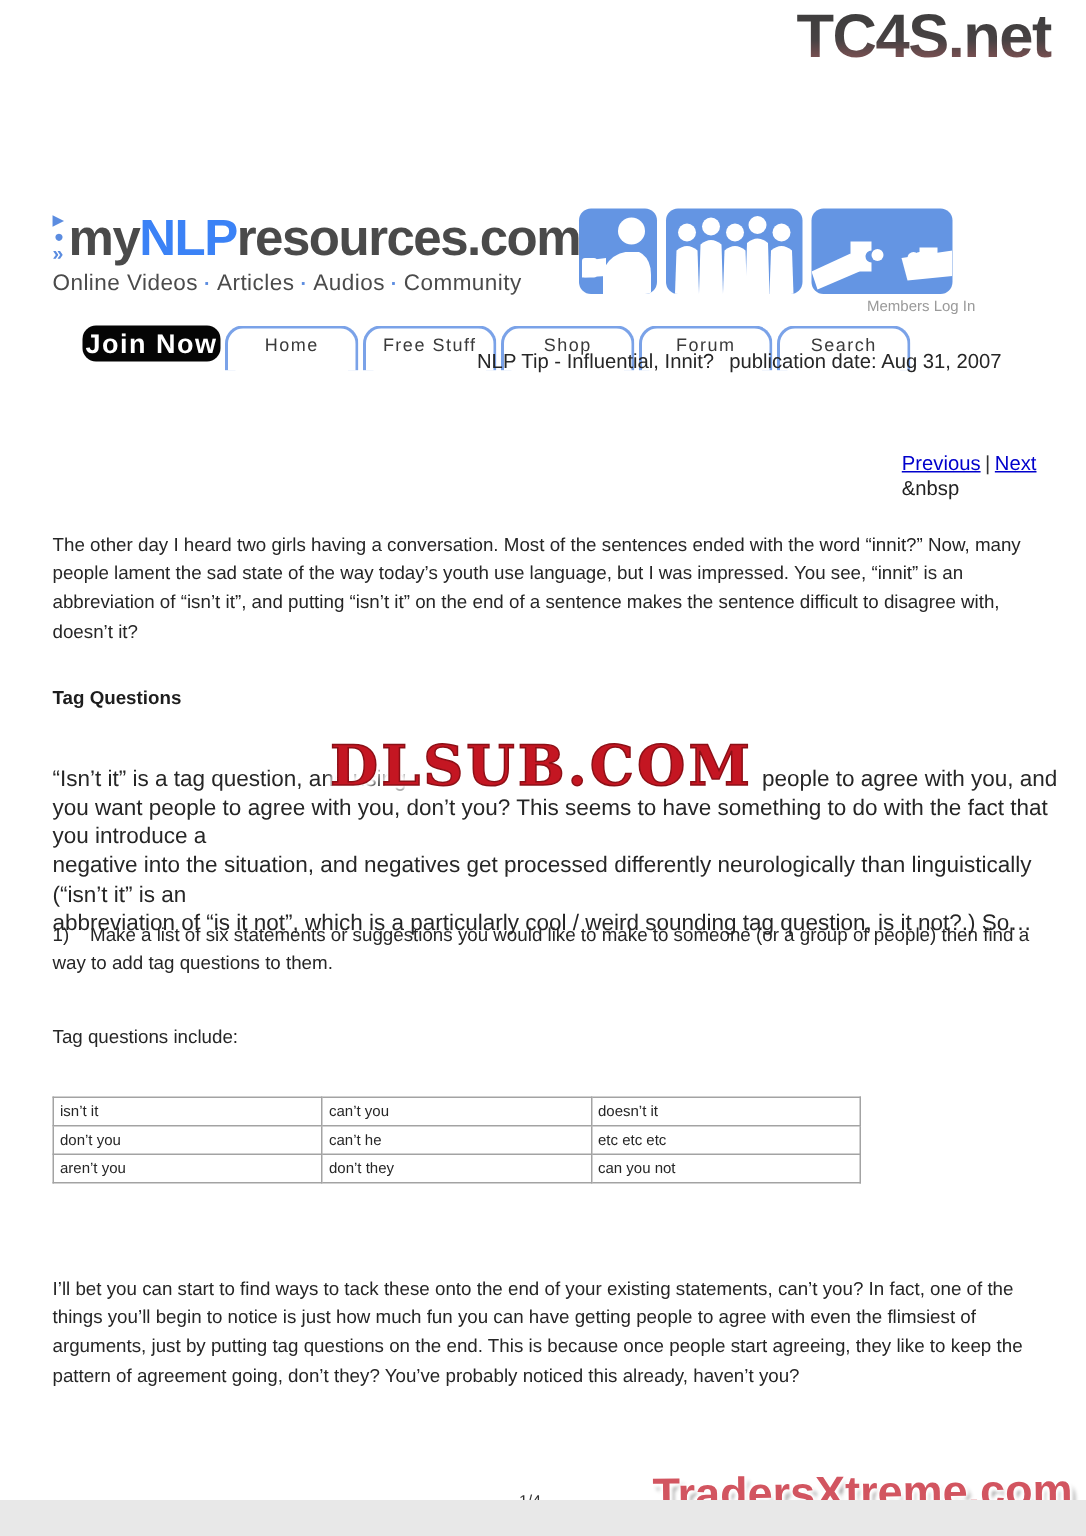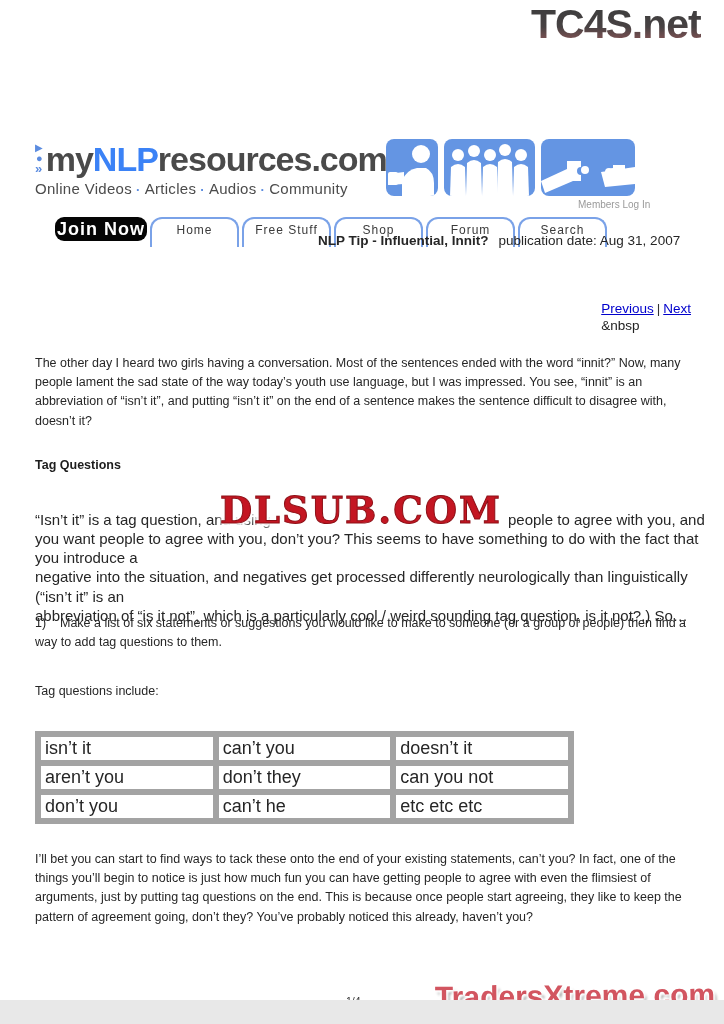--- a/index.html
+++ b/index.html
@@ -48,21 +48,21 @@
     line-height:24px; cursor:pointer;
   }
   .tab {
     width:89px; height:30px; background:#fff; border:2px solid #7aa2e8; border-bottom:none;
     border-radius:12px 12px 0 0; font-size:12px; color:#3a3a3a; letter-spacing:1px;
     text-align:center; padding-top:4px; cursor:pointer;
   }
 
   
   .title-line { position:absolute; left:318px; top:233px; z-index:5; font-size:13.5px; white-space:nowrap; }
-  .title-line .t { font-weight:bold; }
+  .title-line .t { font-weight:normal; }
   .title-line .d { margin-left:10px; }
 
   
   .pager { position:absolute; right:33px; top:300px; font-size:13.5px; line-height:17px; }
   .pager a { color:#0000cc; text-decoration:underline; cursor:pointer; }
   .pager .bar { color:#333; margin:0 3px; }
   .pager .nbsp { color:#222; }
 
   
   .para, .list-item { position:absolute; left:35px; width:690px; font-size:12.5px;
@@ -80,21 +80,21 @@
     font-family:"DejaVu Serif", serif; font-weight:bold; font-size:37px; letter-spacing:2px;
     color:#c41622; -webkit-text-stroke:1px #8c0f16;
     text-shadow:
       0 0 3px #ffffff, 0 0 5px #ffffff, 0 0 7px #ffffff,
       2px 2px 4px #ffffff, -2px -2px 4px #ffffff,
       2px -2px 4px #ffffff, -2px 2px 4px #ffffff;
   }
 
   
   .tagtable { position:absolute; left:35px; top:731px; border-collapse:collapse; width:539px; }
-  .tagtable td { border:6px solid #a3a3a3; font-size:18px; padding:1px 4px; height:19px; width:179px; }
+  .tagtable td { border:1px solid #a3a3a3; font-size:10px; padding:1px 4px; height:19px; width:179px; }
 
   
   .pagenum { position:absolute; left:346px; top:995px; font-size:10.5px; color:#333; }
   .traders {
     position:absolute; right:9px; top:979px; z-index:6;
     font-size:30px; font-weight:bold; letter-spacing:0px; color:#d25560;
     transform:rotate(-0.6deg);
     text-shadow:
       0 0 2px #fff, 0 0 4px #fff, 2px 0 3px #fff, -2px 0 3px #fff,
       0 2px 3px #fff, 0 -2px 3px #fff, 3px 4px 3px #8a8a8a;
@@ -202,29 +202,29 @@
   <div class="para" style="top:682px">Tag questions include:</div>
 
   <table class="tagtable">
     <tbody>
         <tr>
       <td>isn’t it</td>
       <td>can’t you</td>
       <td>doesn’t it</td>
     </tr>
     <tr>
+      <td>don’t you</td>
+      <td>can’t he</td>
+      <td>etc etc etc</td>
+    </tr>
+    <tr>
       <td>aren’t you</td>
       <td>don’t they</td>
       <td>can you not</td>
     </tr>
-    <tr>
-      <td>don’t you</td>
-      <td>can’t he</td>
-      <td>etc etc etc</td>
-    </tr>
   </tbody>
     </table>
 
   <div class="para" style="top:850px">I’ll bet you can start to find ways to tack these onto the end of your existing statements, can’t you? In fact, one of the
 things you’ll begin to notice is just how much fun you can have getting people to agree with even the flimsiest of
 arguments, just by putting tag questions on the end. This is because once people start agreeing, they like to keep the
 pattern of agreement going, don’t they? You’ve probably noticed this already, haven’t you?</div>
 
   <div class="pagenum">1/4</div>
   <div class="traders">TradersXtreme.com</div>

